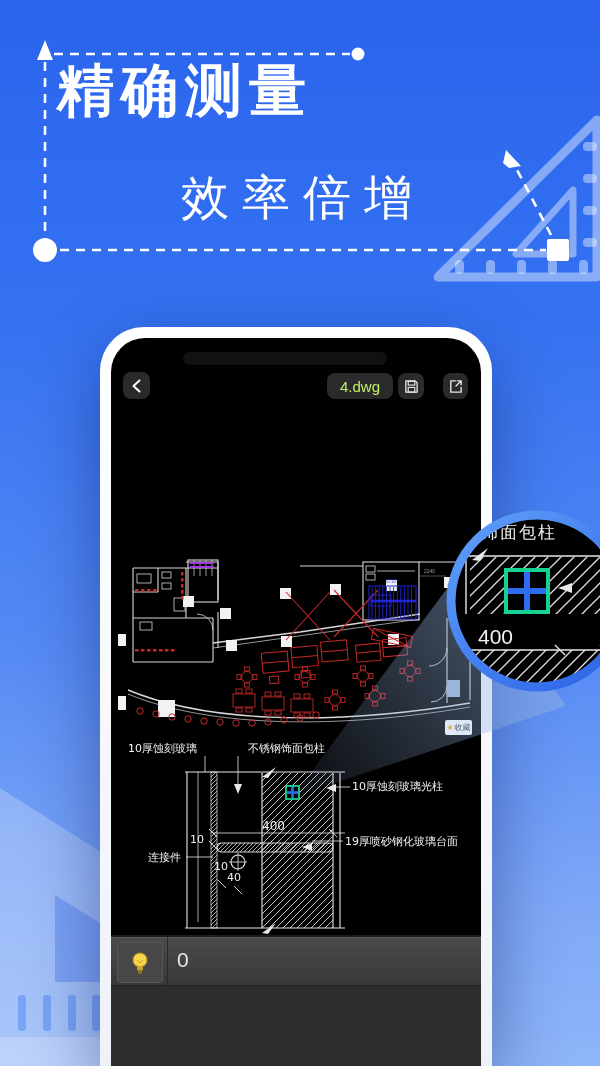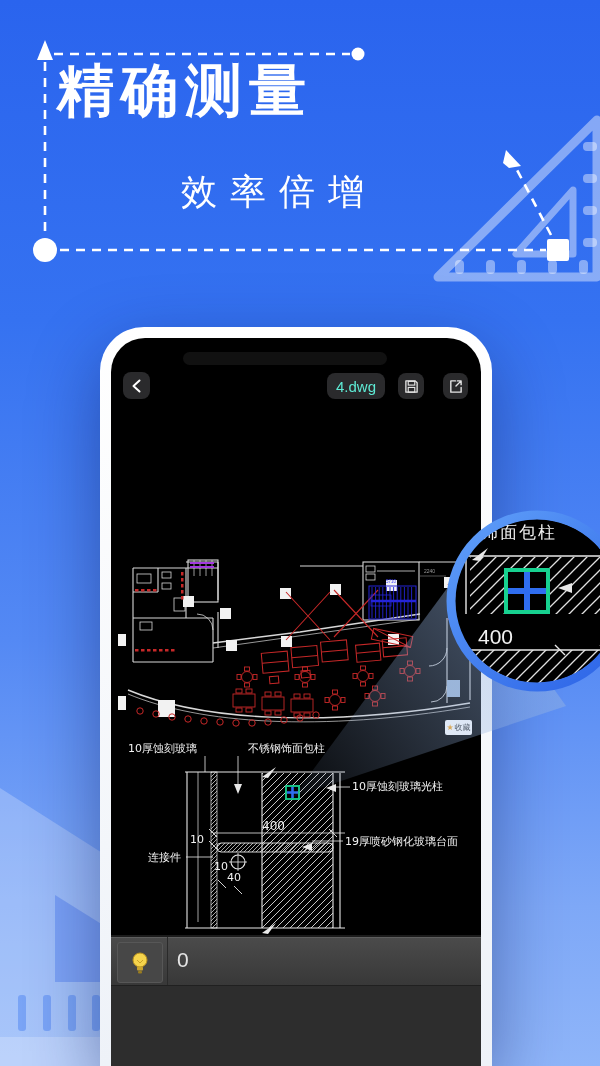--- a/index.html
+++ b/index.html
@@ -3,32 +3,32 @@
 <meta charset="utf-8">
 <style>
   html,body{margin:0;padding:0;background:#222;}
   .page{position:relative;width:600px;height:1066px;overflow:hidden;
         font-family:"Liberation Sans","DejaVu Sans",sans-serif;
         background:linear-gradient(180deg,#2a64ee 0%,#3572f1 30%,#5489f4 60%,#7ea8f7 85%,#8fb5f9 100%);}
   .abs{position:absolute;}
   
   .hero-title{left:57px;top:62px;font-size:57px;font-weight:bold;color:#fff;
               letter-spacing:7px;line-height:1;white-space:nowrap;}
-  .hero-sub{left:181px;top:174px;font-size:36px;font-weight:500;color:#fff;
+  .hero-sub{left:181px;top:174px;font-size:48px;font-weight:500;color:#fff;
             letter-spacing:13px;line-height:1;white-space:nowrap;}
   .deco{left:0;top:0;pointer-events:none;}
   
   .phone{left:100px;top:327px;width:392px;height:739px;background:linear-gradient(180deg,#ffffff,#eef2f8);
          border-radius:44px 44px 0 0;box-shadow:0 24px 70px rgba(8,24,90,.45);}
   .screen{position:absolute;left:11px;top:11px;width:370px;height:728px;background:#000;
           border-radius:34px 34px 0 0;overflow:hidden;}
   .notch{position:absolute;left:72px;top:14px;width:204px;height:13px;border-radius:7px;background:#111;}
   .hdr-btn{position:absolute;background:#2a2a2c;border-radius:8px;display:flex;align-items:center;justify-content:center;}
   .btn-back{left:12px;top:34px;width:27px;height:27px;}
-  .pill{left:216px;top:35px;width:58px;height:26px;color:#5eead4;font-size:15px;font-weight:500;}
+  .pill{left:216px;top:35px;width:66px;height:26px;color:#bef264;font-size:15px;font-weight:500;}
   .btn-save{left:287px;top:35px;width:26px;height:26px;}
   .btn-share{left:332px;top:35px;width:25px;height:26px;}
   .cadsvg{position:absolute;left:0;top:60px;}
   .badge{position:absolute;left:334px;top:382px;width:27px;height:15px;background:#fff;border-radius:2px;
          display:flex;align-items:center;justify-content:center;gap:1px;font-size:8px;color:#333;line-height:1;}
   .badge .star{color:#f5a623;font-size:8px;}
   .toolbar{position:absolute;left:0;top:597px;width:370px;height:50px;
            background:linear-gradient(180deg,#4b4b4b,#383838);border-top:2px solid #1c1c1c;box-sizing:border-box;}
   .toolbar:before{content:"";position:absolute;left:0;top:0;width:100%;height:1px;background:#5e5e5e;}
   .bulb-cell{position:absolute;left:6px;top:5px;width:44px;height:39px;background:#474747;

